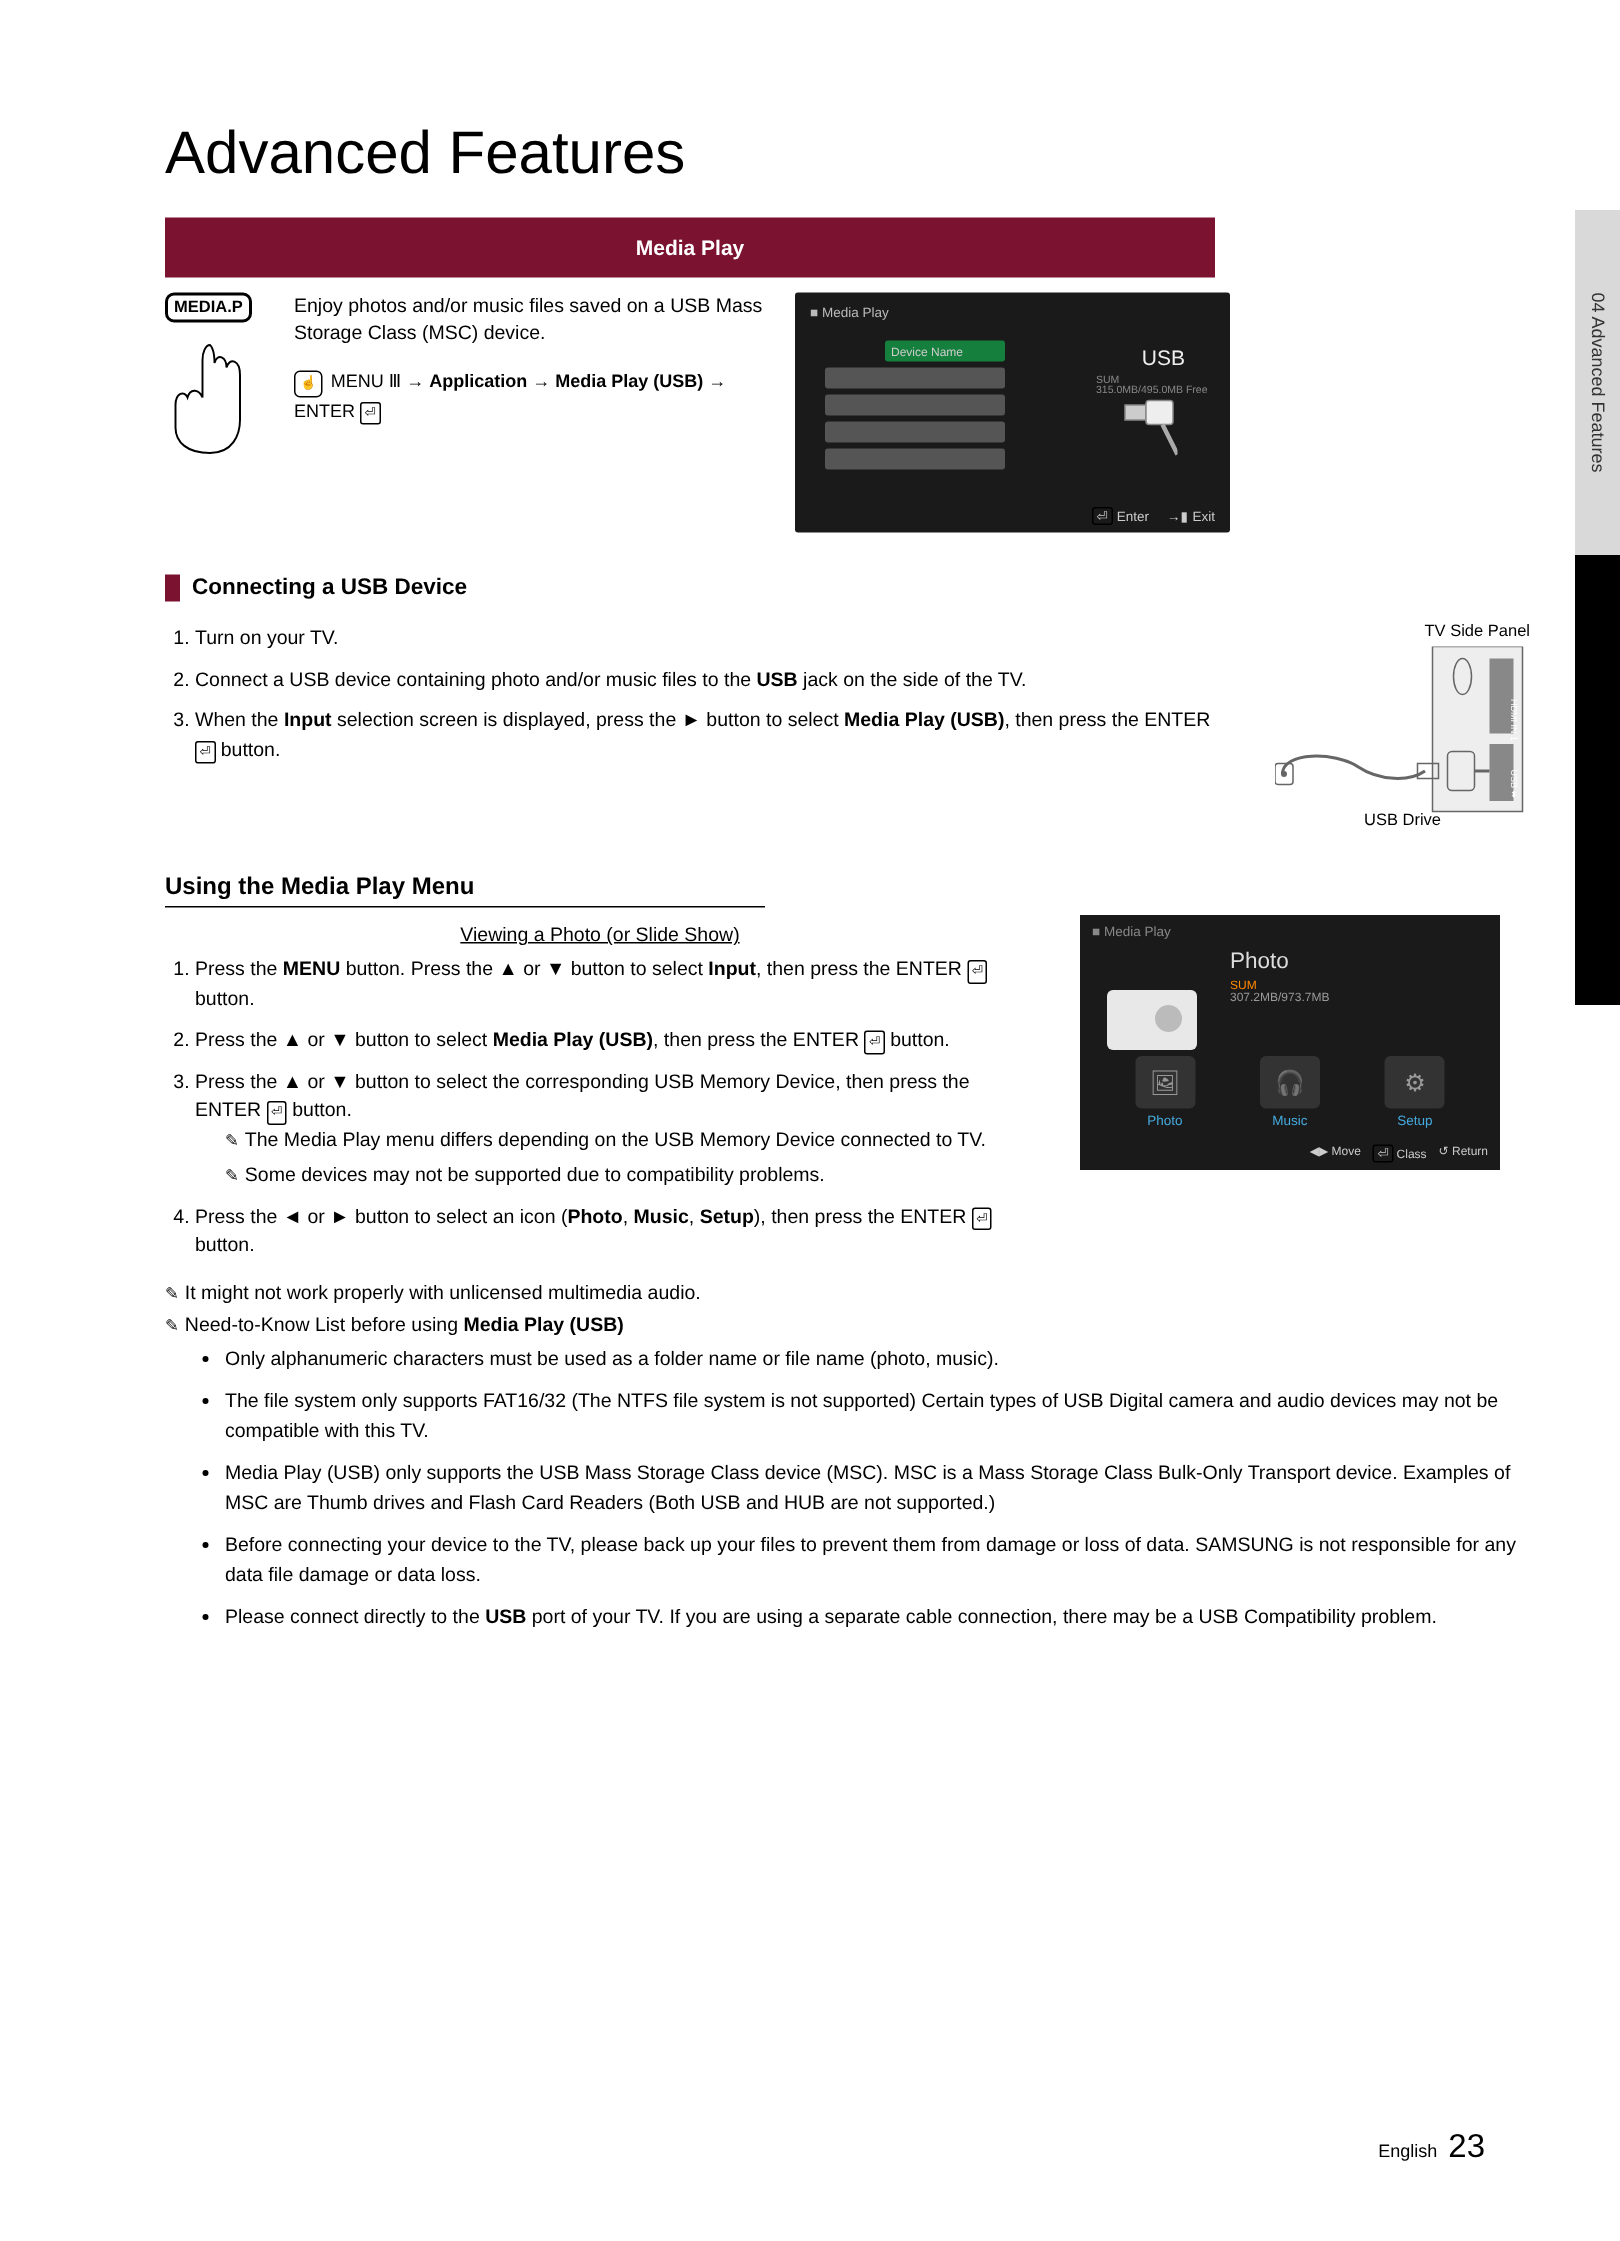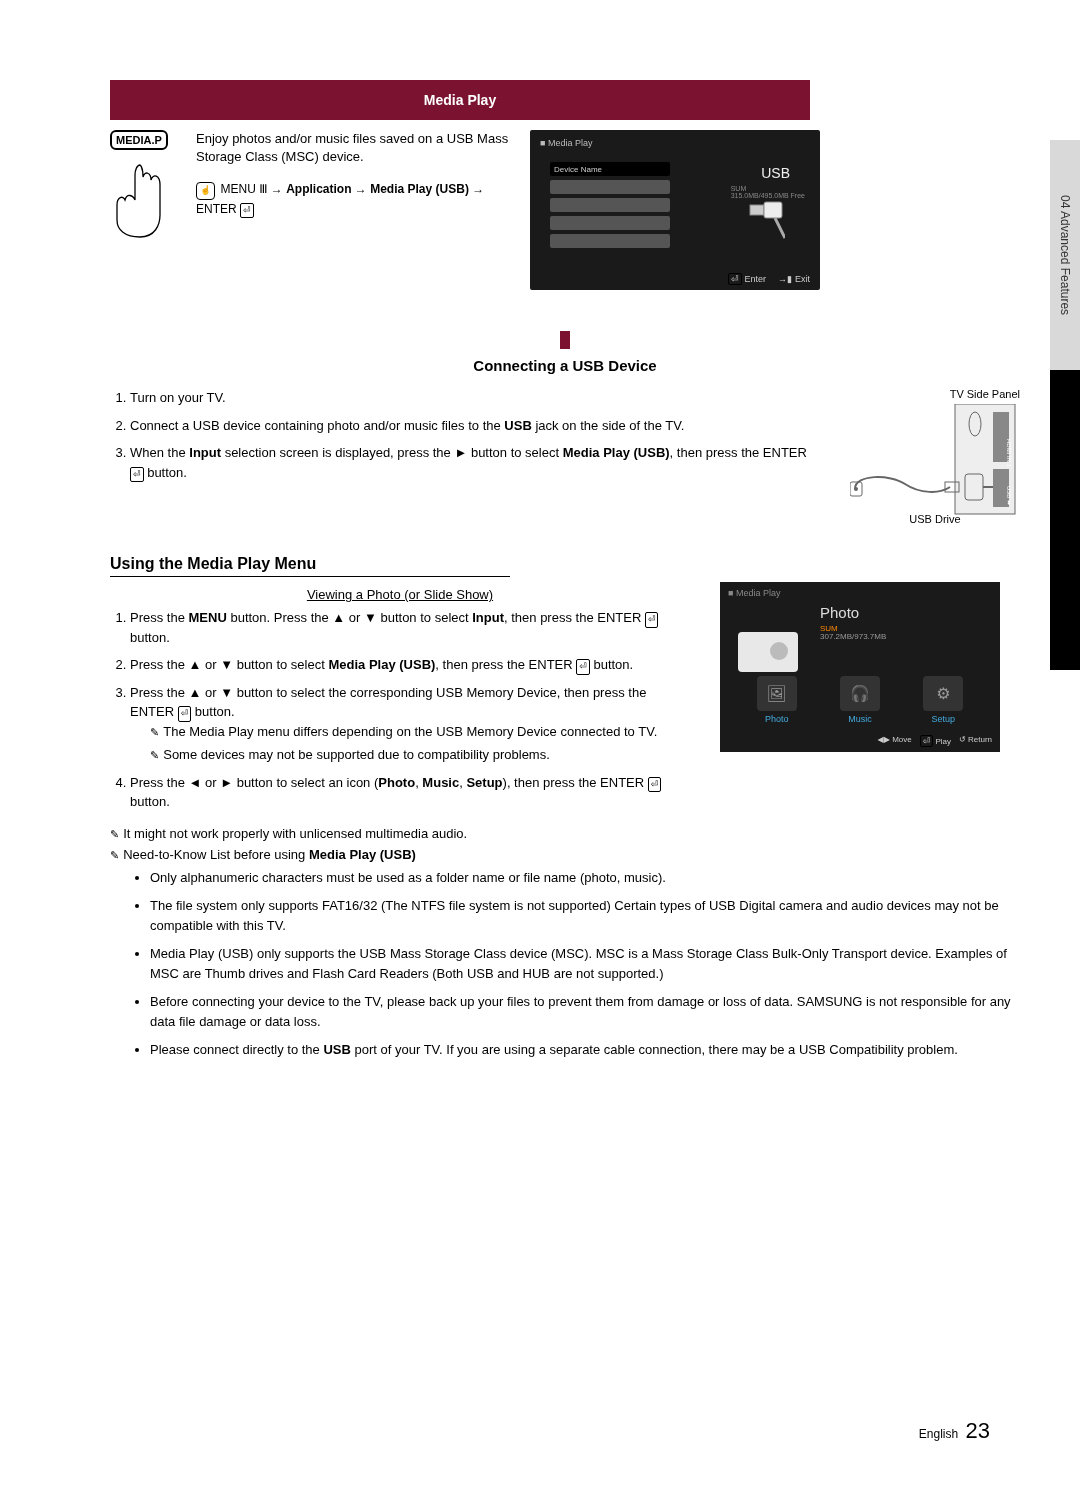--- a/index.html
+++ b/index.html
@@ -16,28 +16,28 @@
   .mediap { border:2px solid #000; border-radius:6px; font-size:11px; font-weight:bold; padding:2px 4px; display:inline-block; }
   .hand-svg { position:absolute; left:-5px; top:25px; }
   .intro-text { font-size: 13px; line-height:1.4; }
   .intro-path { font-size:12px; margin-top:14px; line-height:1.5; }
   .intro-path .menu-icon { display:inline-block; border:1.5px solid #000; border-radius:4px; padding:1px 3px; font-size:9px; margin-right:2px; }
 
   .screenshot1 { width: 290px; height: 160px; background:#1a1a1a; border-radius:2px; position:relative; color:#fff; font-size:10px; }
   .ss1-header { position:absolute; top:8px; left:10px; font-size:9px; color:#bbb; }
   .ss1-list { position:absolute; top:32px; left:20px; width:120px; }
   .ss1-row { height:14px; background:#555; margin-bottom:4px; border-radius:2px; font-size:8px; color:#ccc; display:flex; align-items:center; padding-left:4px; }
-  .ss1-row.sel { background:#000000; }
+  .ss1-row.sel { background:#15803d;margin-left:40px; }
   .ss1-usb-label { position:absolute; top:35px; right:30px; font-size:14px; color:#eee; }
   .ss1-sum { position:absolute; top:55px; right:15px; font-size:7px; color:#888; text-align:left; }
   .ss1-plug { position:absolute; top:70px; right:35px; width:40px; height:40px; }
   .ss1-footer { position:absolute; bottom:5px; right:10px; font-size:9px; color:#ccc; display:flex; gap:12px; }
   .ss1-footer span { display:flex; align-items:center; gap:3px; }
 
-  .section-head { display:flex; align-items:center; gap:8px; margin-top:41px; margin-bottom:14px;flex-direction:column; }
+  .section-head { display:flex; align-items:flex-start; gap:8px; margin-top:28px; margin-bottom:14px; }
   .section-head .bar { width:10px; height:18px; background:#7a1230; }
   .section-head .txt { font-weight:bold; font-size:15px; }
 
   .two-col { display:flex; gap:30px; }
   .left-col { flex:1; }
   .right-col { width: 300px; flex:0 0 auto; }
 
   ol.steps { list-style: decimal; padding-left: 20px; font-size:13px; line-height:1.5; }
   ol.steps li { margin-bottom:8px; }
   ol.steps b { font-weight:bold; }
@@ -74,20 +74,21 @@
 </head>
 <body>
 
 <div class="page">
 
   <div class="side-tab">
     <span>04   Advanced Features</span>
     <div class="dark"></div>
   </div>
 
+  <h1 class="title">Advanced Features</h1>
 
   <div class="banner">Media Play</div>
 
   <div class="intro-row">
     <div class="intro-left">
       <div class="remote-hand">
         <span class="mediap">MEDIA.P</span>
         <svg class="hand-svg" width="70" height="85">
           <path d="M35 10 C32 10 30 15 30 20 L30 45 C28 40 22 38 20 45 C18 40 12 42 12 50 L12 65 C12 75 20 82 35 82 C50 82 55 70 55 60 L55 30 C55 20 48 18 46 25 C46 18 40 15 38 22 C38 12 35 10 35 10 Z" fill="none" stroke="#000" stroke-width="1.3"></path>
         </svg>
@@ -197,21 +198,21 @@
               <div class="box">🎧</div>
               <div class="lbl">Music</div>
             </div>
           <div class="ss2-ic">
               <div class="box">⚙</div>
               <div class="lbl">Setup</div>
             </div>
         </div>
         <div class="ss2-footer">
           <span>◀▶ <span>Move</span></span>
-          <span><span class="enter-icon">⏎</span> <span>Play</span></span>
+          <span><span class="enter-icon">⏎</span> <span>Class</span></span>
           <span>↺ <span>Return</span></span>
         </div>
       </div>
     </div>
   </div>
 
   <div class="top-note note-icon">It might not work properly with unlicensed multimedia audio.</div>
   <div class="top-note note-icon"><span>Need-to-Know List before using </span><b>Media Play (USB)</b></div>
 
   <ul class="bullets">

